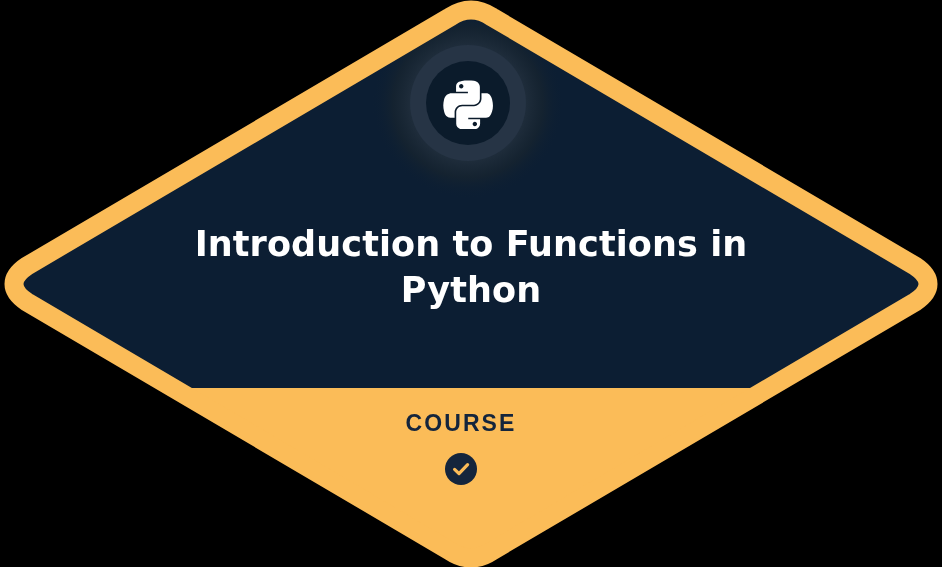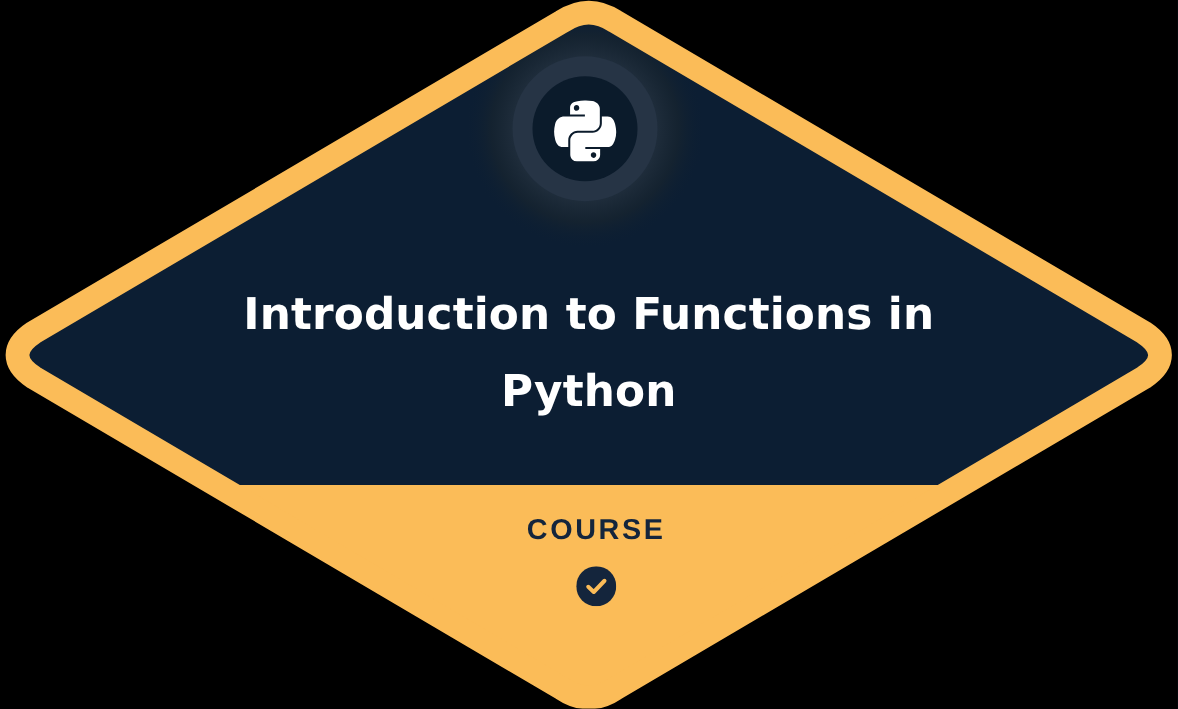--- a/index.html
+++ b/index.html
@@ -61,31 +61,31 @@
 
   
   #course-title {
     position: absolute;
     left: 121px;
     top: 221px;
     width: 700px;
     text-align: center;
     color: #FFFFFF;
     font-size: 35px;
-    line-height: 62px;
+    line-height: 46px;
     font-weight: 600;
     letter-spacing: 0.1px;
     font-family: "DejaVu Sans", "Liberation Sans", sans-serif;
     white-space: pre-line;
   }
 
   
   #badge-footer {
     position: absolute;
-    left: 227px;
+    left: 211px;
     top: 406px;
     width: 500px;
     text-align: center;
   }
   .footer-line {
     color: #14253C;
     font-size: 23px;
     line-height: 35px;
     font-weight: bold;
     letter-spacing: 2.1px;

